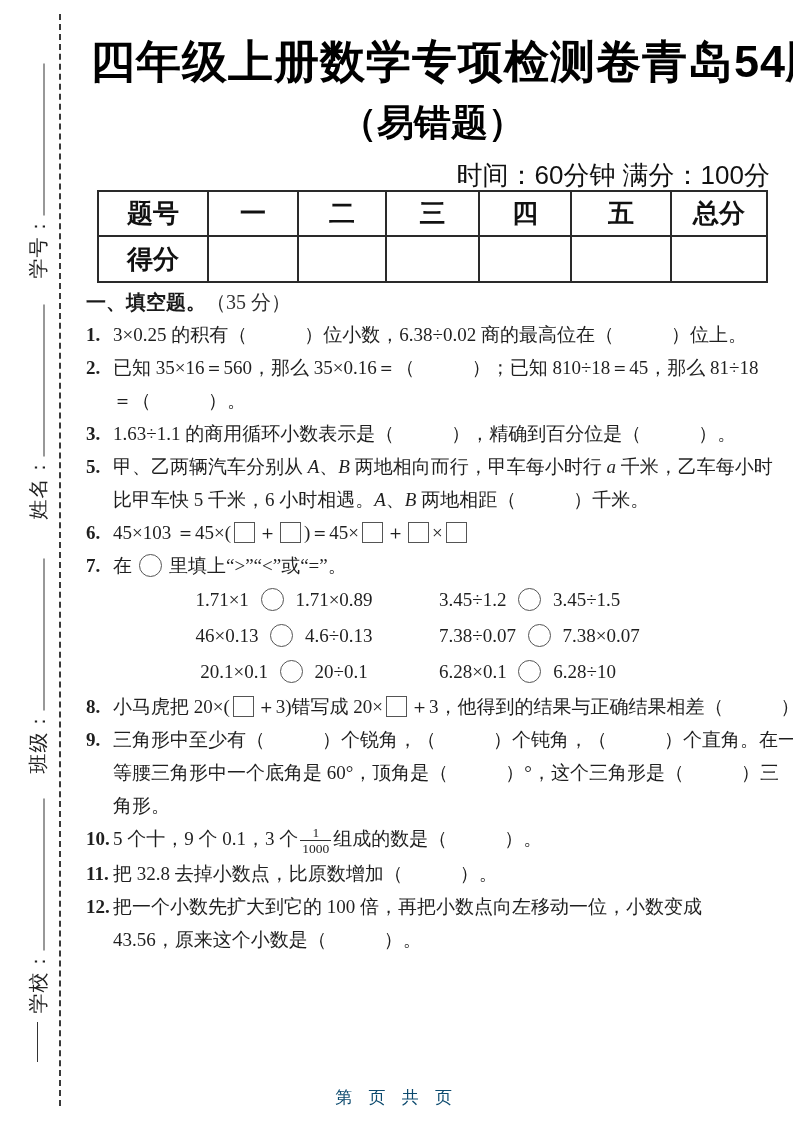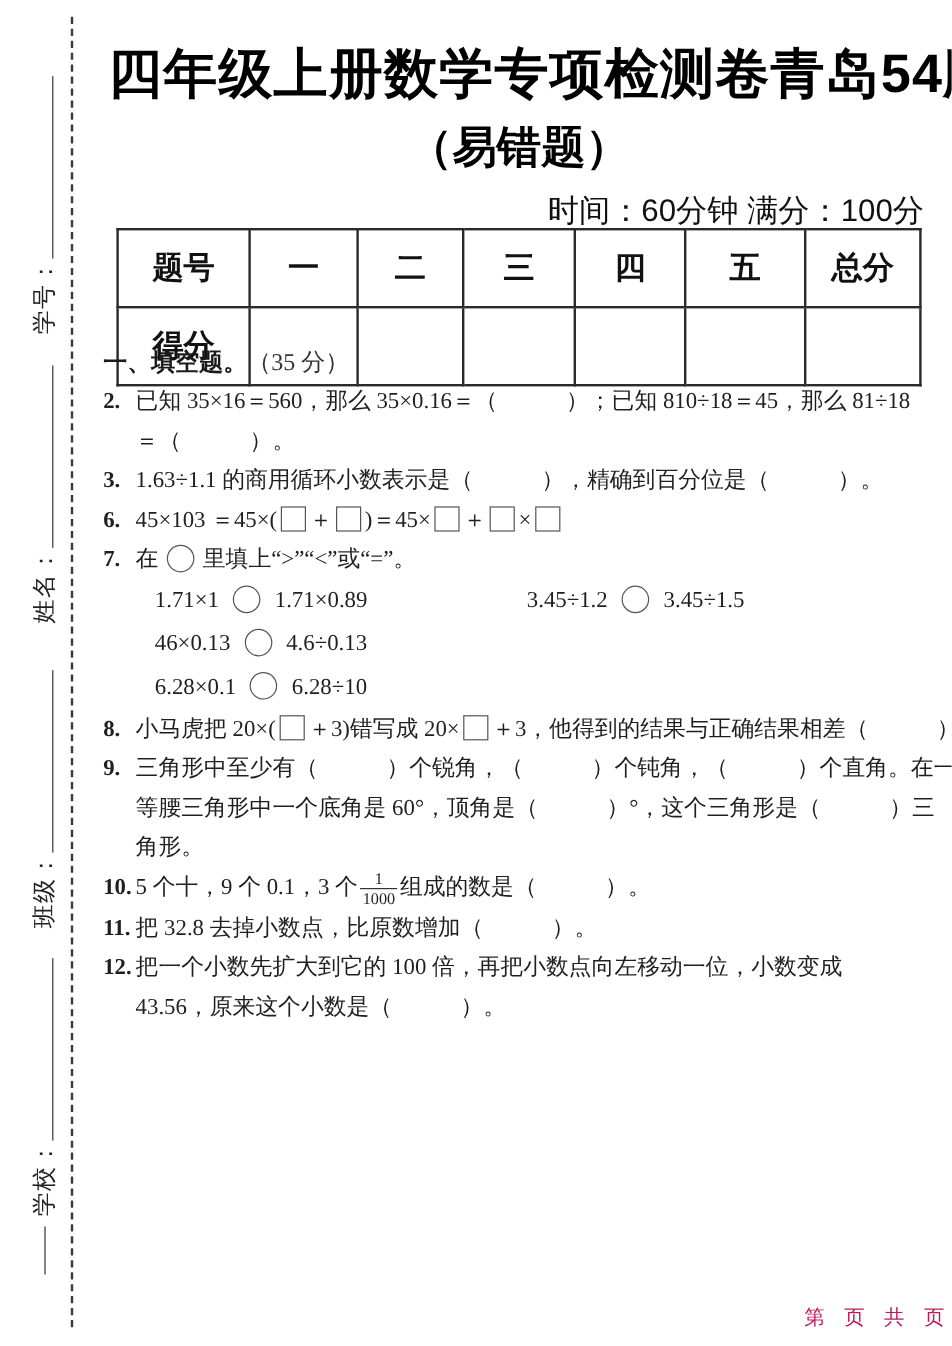--- a/index.html
+++ b/index.html
@@ -42,21 +42,21 @@
     font-size:26px; color:#111;
   }
   
   .score-table {
     position:absolute; left:97px; top:190px; width:669px;
     border-collapse:collapse; table-layout:fixed;
   }
   .score-table td {
     border:2px solid #2a2a2a; text-align:center;
     font-size:26px; font-weight:bold; color:#111;
-    height:45px; padding:14px;
+    height:45px; padding:4px;
   }
   .score-table tr.score-row td { height:46px; }
   
   .content { position:absolute; left:86px; top:286px; width:700px; }
   .section-head { font-size:20px; line-height:32px; white-space:nowrap; }
   .section-title { font-weight:bold; color:#1a1a1a;margin-top:17px; }
   .section-points { color:#333;margin-top:32px; }
   .question { padding-left:27px; font-size:19px; line-height:33px; color:#1f1f1f; }
   .qline { white-space:nowrap; }
   .qno { display:inline-block; margin-left:-27px; width:27px; font-weight:bold; }
@@ -68,27 +68,27 @@
   .cmp-circle {
     display:inline-block; width:23px; height:23px;
     border:1.5px solid #555; border-radius:50%;
     vertical-align:-5px; margin:0 7px; background:#fff;
   }
   .frac {
     display:inline-flex; flex-direction:column; text-align:center;
     vertical-align:middle; font-size:13.5px; line-height:1.15; margin:0 2px;
   }
   .fr-d { border-top:1.2px solid #333; padding:0 2px; }
-  .pair-row { display:flex; padding-left:16px; line-height:36px; white-space:nowrap; }
+  .pair-row { display:flex; padding-left:16px; line-height:36px; white-space:nowrap;text-align:center; }
   .pair-cell:first-child { width:310px; }
   i { font-style:italic; font-family:"Liberation Serif","DejaVu Serif",serif; }
   
   .footer {
     position:absolute; left:0; top:1086px; width:793px;
-    text-align:right; font-size:17px; color:#be185d; letter-spacing:6px;
+    text-align:center; font-size:17px; color:#0c4a6e; letter-spacing:6px;
   }
 </style>
 </head>
 <body>
 
 <div class="fold-line"></div>
 
 <div class="side-unit" style="left:-70px; top:158px;">
   <span class="side-label">学号：</span>
   <span class="side-rule"></span>
@@ -142,39 +142,48 @@
   </tr>
 </tbody>
   </table>
 
 <div class="content">
   <div class="section-head">
     <span class="section-title">一、填空题。</span><span class="section-points">（35 分）</span>
   </div>
   <div>
       <div class="question">
+        <div class="qline"><span class="qno">1.</span>3×0.25 的积有（　　　）位小数，6.38÷0.02 商的最高位在（　　　）位上。</div>
+      </div>
+      <div class="question">
         <div class="qline"><span class="qno">2.</span>已知 35×16＝560，那么 35×0.16＝（　　　）；已知 810÷18＝45，那么 81÷18</div>
         <div class="qline">＝（　　　）。</div>
       </div>
       <div class="question">
         <div class="qline"><span class="qno">3.</span>1.63÷1.1 的商用循环小数表示是（　　　），精确到百分位是（　　　）。</div>
+      </div>
+      <div class="question">
+        <div class="qline"><span class="qno">5.</span>甲、乙两辆汽车分别从 <i>A</i>、<i>B</i> 两地相向而行，甲车每小时行 <i>a</i> 千米，乙车每小时</div>
+        <div class="qline">比甲车快 5 千米，6 小时相遇。<i>A</i>、<i>B</i> 两地相距（　　　）千米。</div>
       </div>
       <div class="question">
         <div class="qline"><span class="qno">6.</span>45×103 ＝45×(<span class="blank-box"></span>＋<span class="blank-box"></span>)＝45×<span class="blank-box"></span>＋<span class="blank-box"></span>×<span class="blank-box"></span></div>
       </div>
       <div class="question">
         <div class="qline"><span class="qno">7.</span>在<span class="cmp-circle"></span>里填上“&gt;”“&lt;”或“=”。</div>
         <div class="pair-row">
           <span class="pair-cell">1.71×1 <span class="cmp-circle"></span> 1.71×0.89</span>
           <span class="pair-cell">3.45÷1.2 <span class="cmp-circle"></span> 3.45÷1.5</span>
         </div>
         <div class="pair-row">
           <span class="pair-cell">46×0.13 <span class="cmp-circle"></span> 4.6÷0.13</span>
+          <span class="pair-cell">7.38÷0.07 <span class="cmp-circle"></span> 7.38×0.07</span>
         </div>
         <div class="pair-row">
+          <span class="pair-cell">20.1×0.1 <span class="cmp-circle"></span> 20÷0.1</span>
           <span class="pair-cell">6.28×0.1 <span class="cmp-circle"></span> 6.28÷10</span>
         </div>
       </div>
       <div class="question">
         <div class="qline"><span class="qno">8.</span>小马虎把 20×(<span class="blank-box"></span>＋3)错写成 20×<span class="blank-box"></span>＋3，他得到的结果与正确结果相差（　　　）。</div>
       </div>
       <div class="question">
         <div class="qline"><span class="qno">9.</span>三角形中至少有（　　　）个锐角，（　　　）个钝角，（　　　）个直角。在一个</div>
         <div class="qline">等腰三角形中一个底角是 60°，顶角是（　　　）°，这个三角形是（　　　）三</div>
         <div class="qline">角形。</div>

